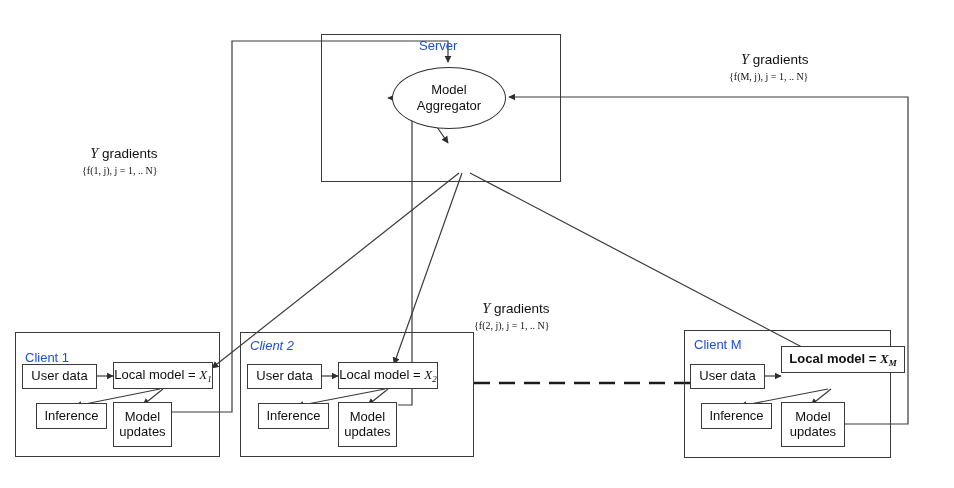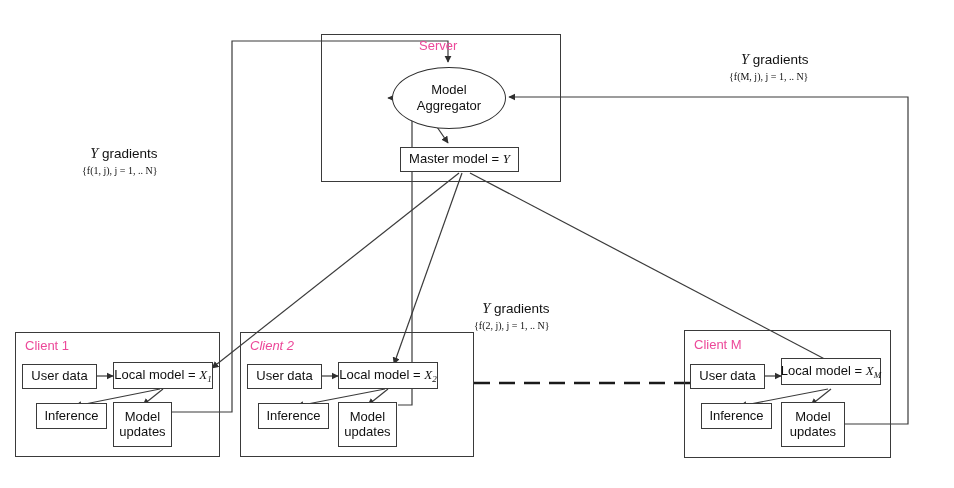--- a/index.html
+++ b/index.html
@@ -38,21 +38,21 @@
   }
   .group {
     position: absolute;
     border: 1px solid #3a3a3a;
     background: transparent;
     box-sizing: border-box;
   }
   .grouplabel {
     position: absolute;
     font-size: 13px;
-    color: #ec4899;
+    color: #1d4ed8;
     white-space: nowrap;
   }
   .ellipse {
     position: absolute;
     border: 1px solid #2f2f2f;
     border-radius: 50%;
     background: #ffffff;
     box-sizing: border-box;
     display: flex;
     flex-direction: column;
@@ -167,26 +167,23 @@
   </svg>
 
   <div class="group" style="left:321px; top:34px; width:240px; height:148px;"></div>
   <div class="grouplabel" style="left:419px; top:38px;">Server</div>
 
   <div class="ellipse" style="left:392px; top:67px; width:114px; height:62px;">
     <span>Model</span>
     <span>Aggregator</span>
   </div>
 
-  <div class="box" style="left:400px; top:147px; width:119px; height:25px;">
-    <span class="mlabel">Master model = <span class="mvar">Y</span></span>
-  </div>
 
   <div class="group" style="left:15px; top:332px; width:205px; height:125px;"></div>
-  <div class="grouplabel" style="left:25px; top:338px;">Client 1</div>
+  <div class="grouplabel" style="left:25px; top:350px;">Client 1</div>
 
   <div class="box" style="left:22px; top:364px; width:75px; height:25px;">
     <span>User data</span>
   </div>
 
   <div class="box" style="left:113px; top:362px; width:100px; height:27px;text-align:right;">
     <span class="mlabel">Local model = <span class="mvar">X</span><sub>1</sub></span>
   </div>
 
   <div class="box" style="left:36px; top:403px; width:71px; height:26px;">
@@ -218,21 +215,21 @@
     <span>updates</span>
   </div>
 
   <div class="group" style="left:684px; top:330px; width:207px; height:128px;"></div>
   <div class="grouplabel" style="left:694px; top:337px;">Client M</div>
 
   <div class="box" style="left:690px; top:364px; width:75px; height:25px;">
     <span>User data</span>
   </div>
 
-  <div class="box" style="left:781px; top:358px; width:100px; height:27px;">
+  <div class="box" style="left:781px; top:346px; width:124px; height:27px;font-weight:bold;">
     <span class="mlabel">Local model = <span class="mvar">X</span><sub>M</sub></span>
   </div>
 
   <div class="box" style="left:701px; top:403px; width:71px; height:26px;">
     <span>Inference</span>
   </div>
 
   <div class="box twoline" style="left:781px; top:402px; width:64px; height:45px;">
     <span>Model</span>
     <span>updates</span>

